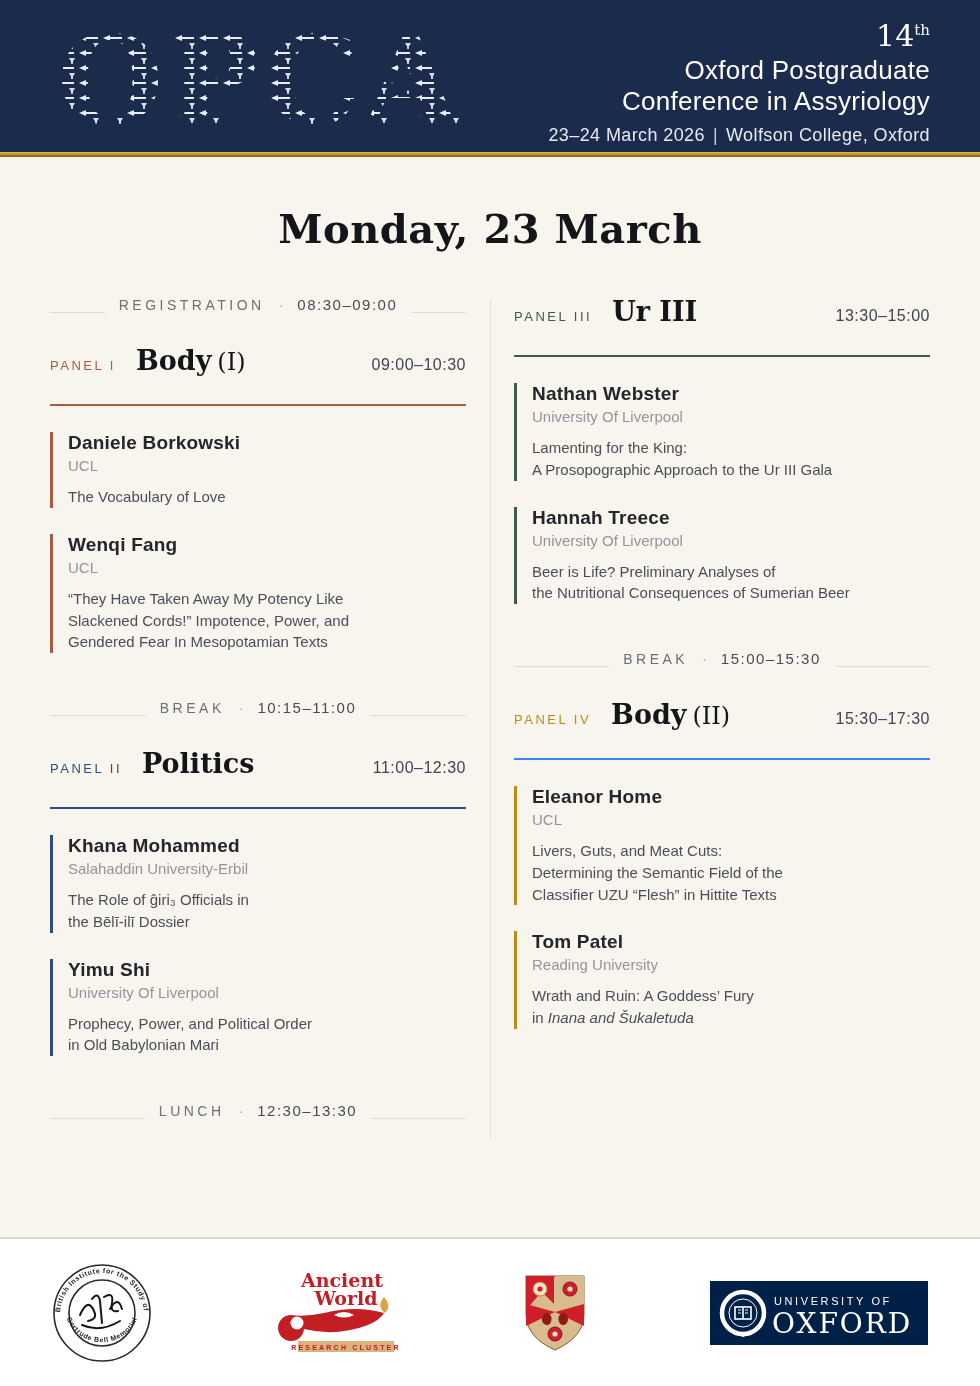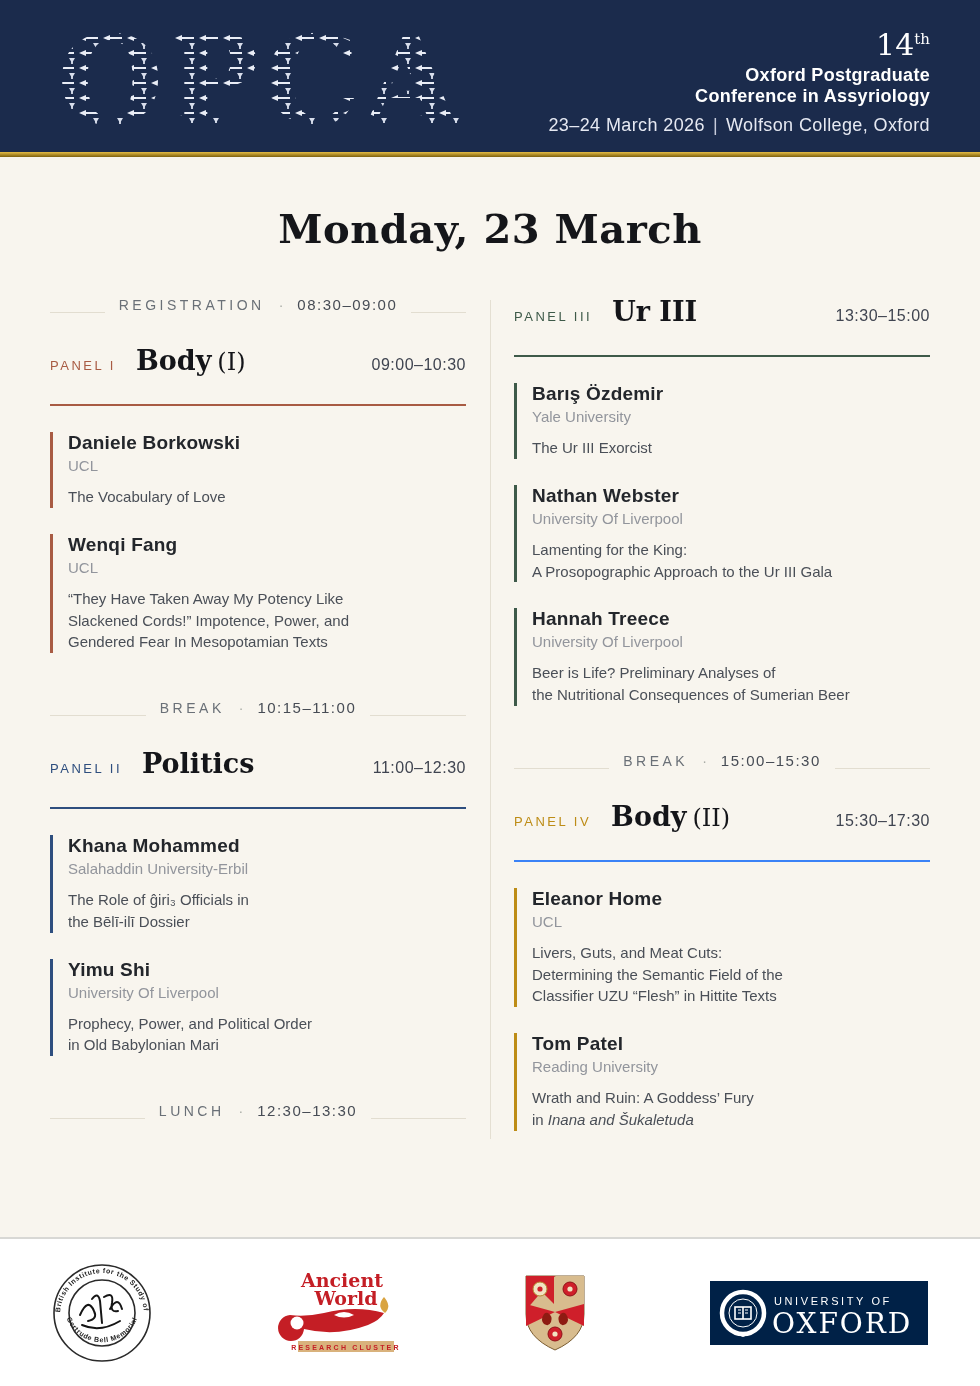--- a/index.html
+++ b/index.html
@@ -17,21 +17,21 @@
     display:flex; align-items:center; justify-content:space-between;
     padding:12px 50px 0 55px;
   }
   .opca-logo { display:block; }
   .header-right { text-align:right; color:#ffffff; line-height:1.18; }
   .edition {
     font-family:"DejaVu Serif", serif; font-size:30px; font-weight:400;
     margin-bottom:2px;
   }
   .edition sup { font-size:15px; }
-  .conf-title { font-size:18px; font-weight:bold; letter-spacing:0.3px; }
+  .conf-title { font-size:26px; font-weight:normal; letter-spacing:0.3px; }
   .conf-sub {
     margin-top:8px; font-size:18px; font-weight:400; color:#e6e9f2; letter-spacing:0.4px;
   }
   .conf-sub .sep { margin:0 8px; color:#c6cbdb; }
   .gold-bar { height:5px; background:linear-gradient(#e6bd45, #7d610f); }
 
   
   .main { flex:1; background:#f8f5ee; padding:34px 50px 0; }
   .day-title {
     text-align:center;
@@ -198,25 +198,20 @@
         </div>
       </div>
 
       <div class="col">
 
         <div class="panel p3">
           <div class="panel-header first">
             <span class="panel-label">PANEL III</span>
             <span class="panel-title">Ur III</span>
             <span class="panel-time">13:30–15:00</span>
-          </div>
-          <div class="speaker">
-            <div class="speaker-name">Barış Özdemir</div>
-            <div class="speaker-aff">Yale University</div>
-            <div class="speaker-talk">The Ur III Exorcist</div>
           </div>
           <div class="speaker">
             <div class="speaker-name">Nathan Webster</div>
             <div class="speaker-aff">University Of Liverpool</div>
             <div class="speaker-talk">Lamenting for the King:
 A Prosopographic Approach to the Ur III Gala</div>
           </div>
           <div class="speaker">
             <div class="speaker-name">Hannah Treece</div>
             <div class="speaker-aff">University Of Liverpool</div>

